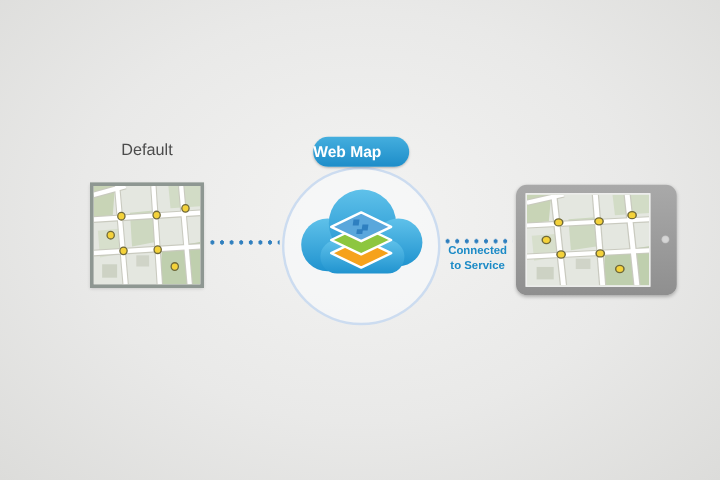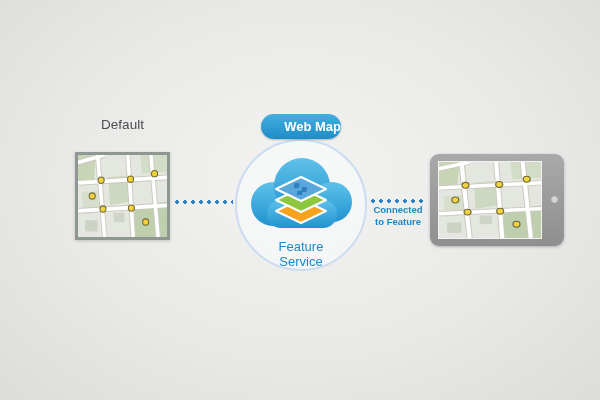--- a/index.html
+++ b/index.html
@@ -34,21 +34,21 @@
   }
 
   
   .circle{
     position:absolute;left:235px;top:139px;width:132px;height:132px;border-radius:50%;
     border:2px solid #ccdcf0;background:rgba(250,252,254,0.55);box-sizing:border-box;
   }
   .pill{
     position:absolute;left:261px;top:114px;width:80px;height:25px;border-radius:13px;
     background:linear-gradient(#44aede,#1d8dc9);
-    color:#ffffff;font-size:13px;font-weight:bold;line-height:25px;text-align:right;
+    color:#ffffff;font-size:13px;font-weight:bold;line-height:25px;text-align:left;
     box-shadow:0 1px 2px rgba(0,0,0,0.25);
   }
   .cloud-svg{position:absolute;left:239px;top:153px;width:124px;height:82px;}
   .layers-svg{position:absolute;left:274px;top:173px;width:54px;height:58px;}
   .feature-caption{
     position:absolute;left:261px;top:239px;width:80px;
     color:#1b8ac6;font-size:13px;line-height:15px;text-align:center;
   }
 
   
@@ -113,21 +113,21 @@
 
   <div class="caption default-label">Default</div>
   <div class="map-frame">
     <svg>
         <use href="#street-map" width="100%" height="100%"></use>
       </svg>
   </div>
 
   <div class="dots dots-left"></div>
   <div class="dots dots-right"></div>
-  <div class="conn-label">Connected to Feature</div>
+  <div class="conn-label">Connected to Service</div>
 
   <div class="circle"></div>
   <div class="pill">Web Map</div>
 
   <svg class="cloud-svg" viewBox="0 0 124 80">
     <defs>
       <linearGradient id="cloudGrad" x1="0" y1="0" x2="0" y2="1">
         <stop offset="0" stop-color="#5fc1ea"></stop>
         <stop offset="1" stop-color="#2093cf"></stop>
       </linearGradient>
@@ -146,21 +146,20 @@
       <polygon points="27,15 52,27 27,39 2,27" fill="#8dc63f"></polygon>
       <polygon points="27,4 52,16 27,28 2,16" fill="#5aa7dc"></polygon>
     </g>
     <g fill="#2e7fc0">
       <rect x="22" y="10" width="5" height="5" transform="skewX(-8)"></rect>
       <rect x="30" y="14" width="5" height="5" transform="skewX(-8)"></rect>
       <rect x="26" y="18" width="5" height="4" transform="skewX(-8)"></rect>
     </g>
   </svg>
 
-  <div class="feature-caption">Feature Service</div>
 
   <div class="tablet">
     <div class="tablet-screen">
       <svg>
           <use href="#street-map" width="100%" height="100%"></use>
         </svg>
     </div>
     <div class="tablet-camera"></div>
   </div>
 

